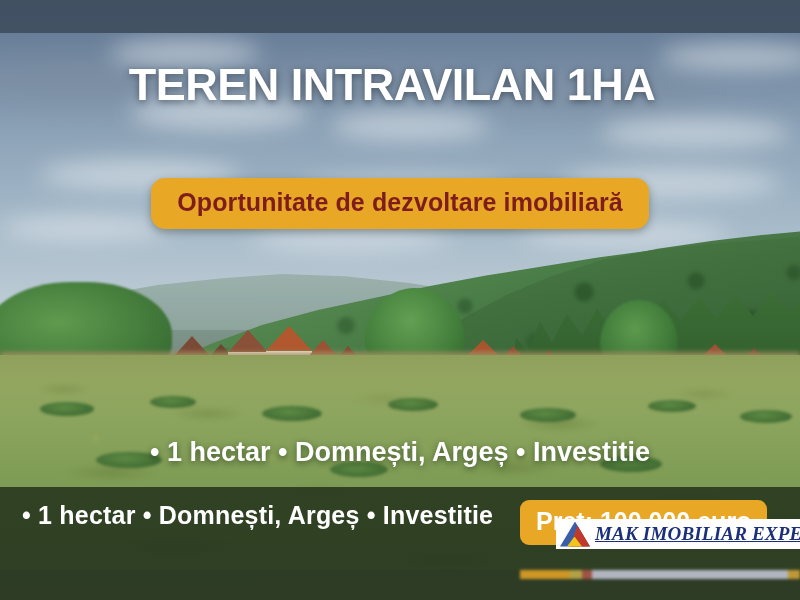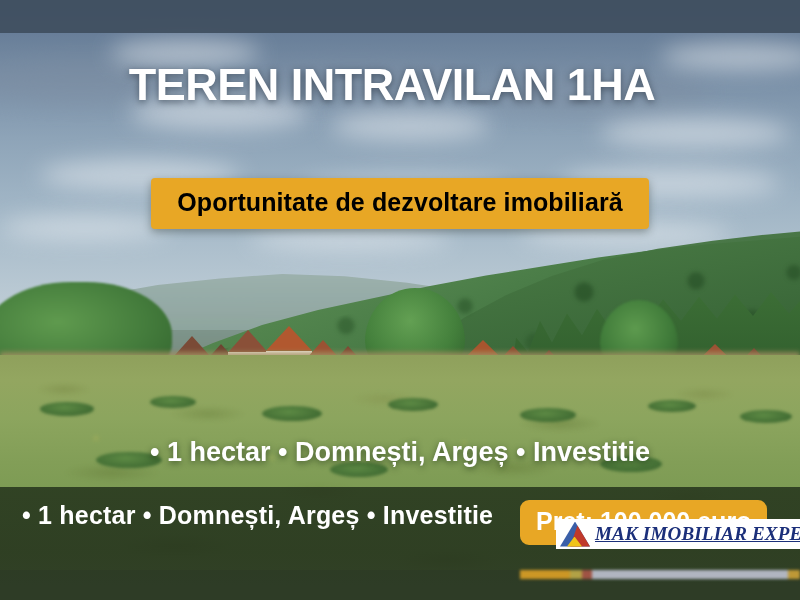--- a/index.html
+++ b/index.html
@@ -214,25 +214,25 @@
 
   
   .badge-wrap{
     position:absolute; left:0; top:178px; width:800px;
     text-align:center;
     z-index:6;
   }
   .badge{
     display:inline-block;
     background:#e8a725;
-    color:#000000;
+    color:#7f1d1d;
     font-size:25px;
     font-weight:bold;
     padding:10px 26px 12px;
-    border-radius:4px;
+    border-radius:14px;
     letter-spacing:.1px;
     box-shadow:0 3px 9px rgba(20,30,20,.35);
     white-space:nowrap;
   }
 
   
   .features-mid{
     position:absolute; left:0; top:437px; width:800px;
     text-align:center;
     font-size:27px; font-weight:bold; color:#fff;

